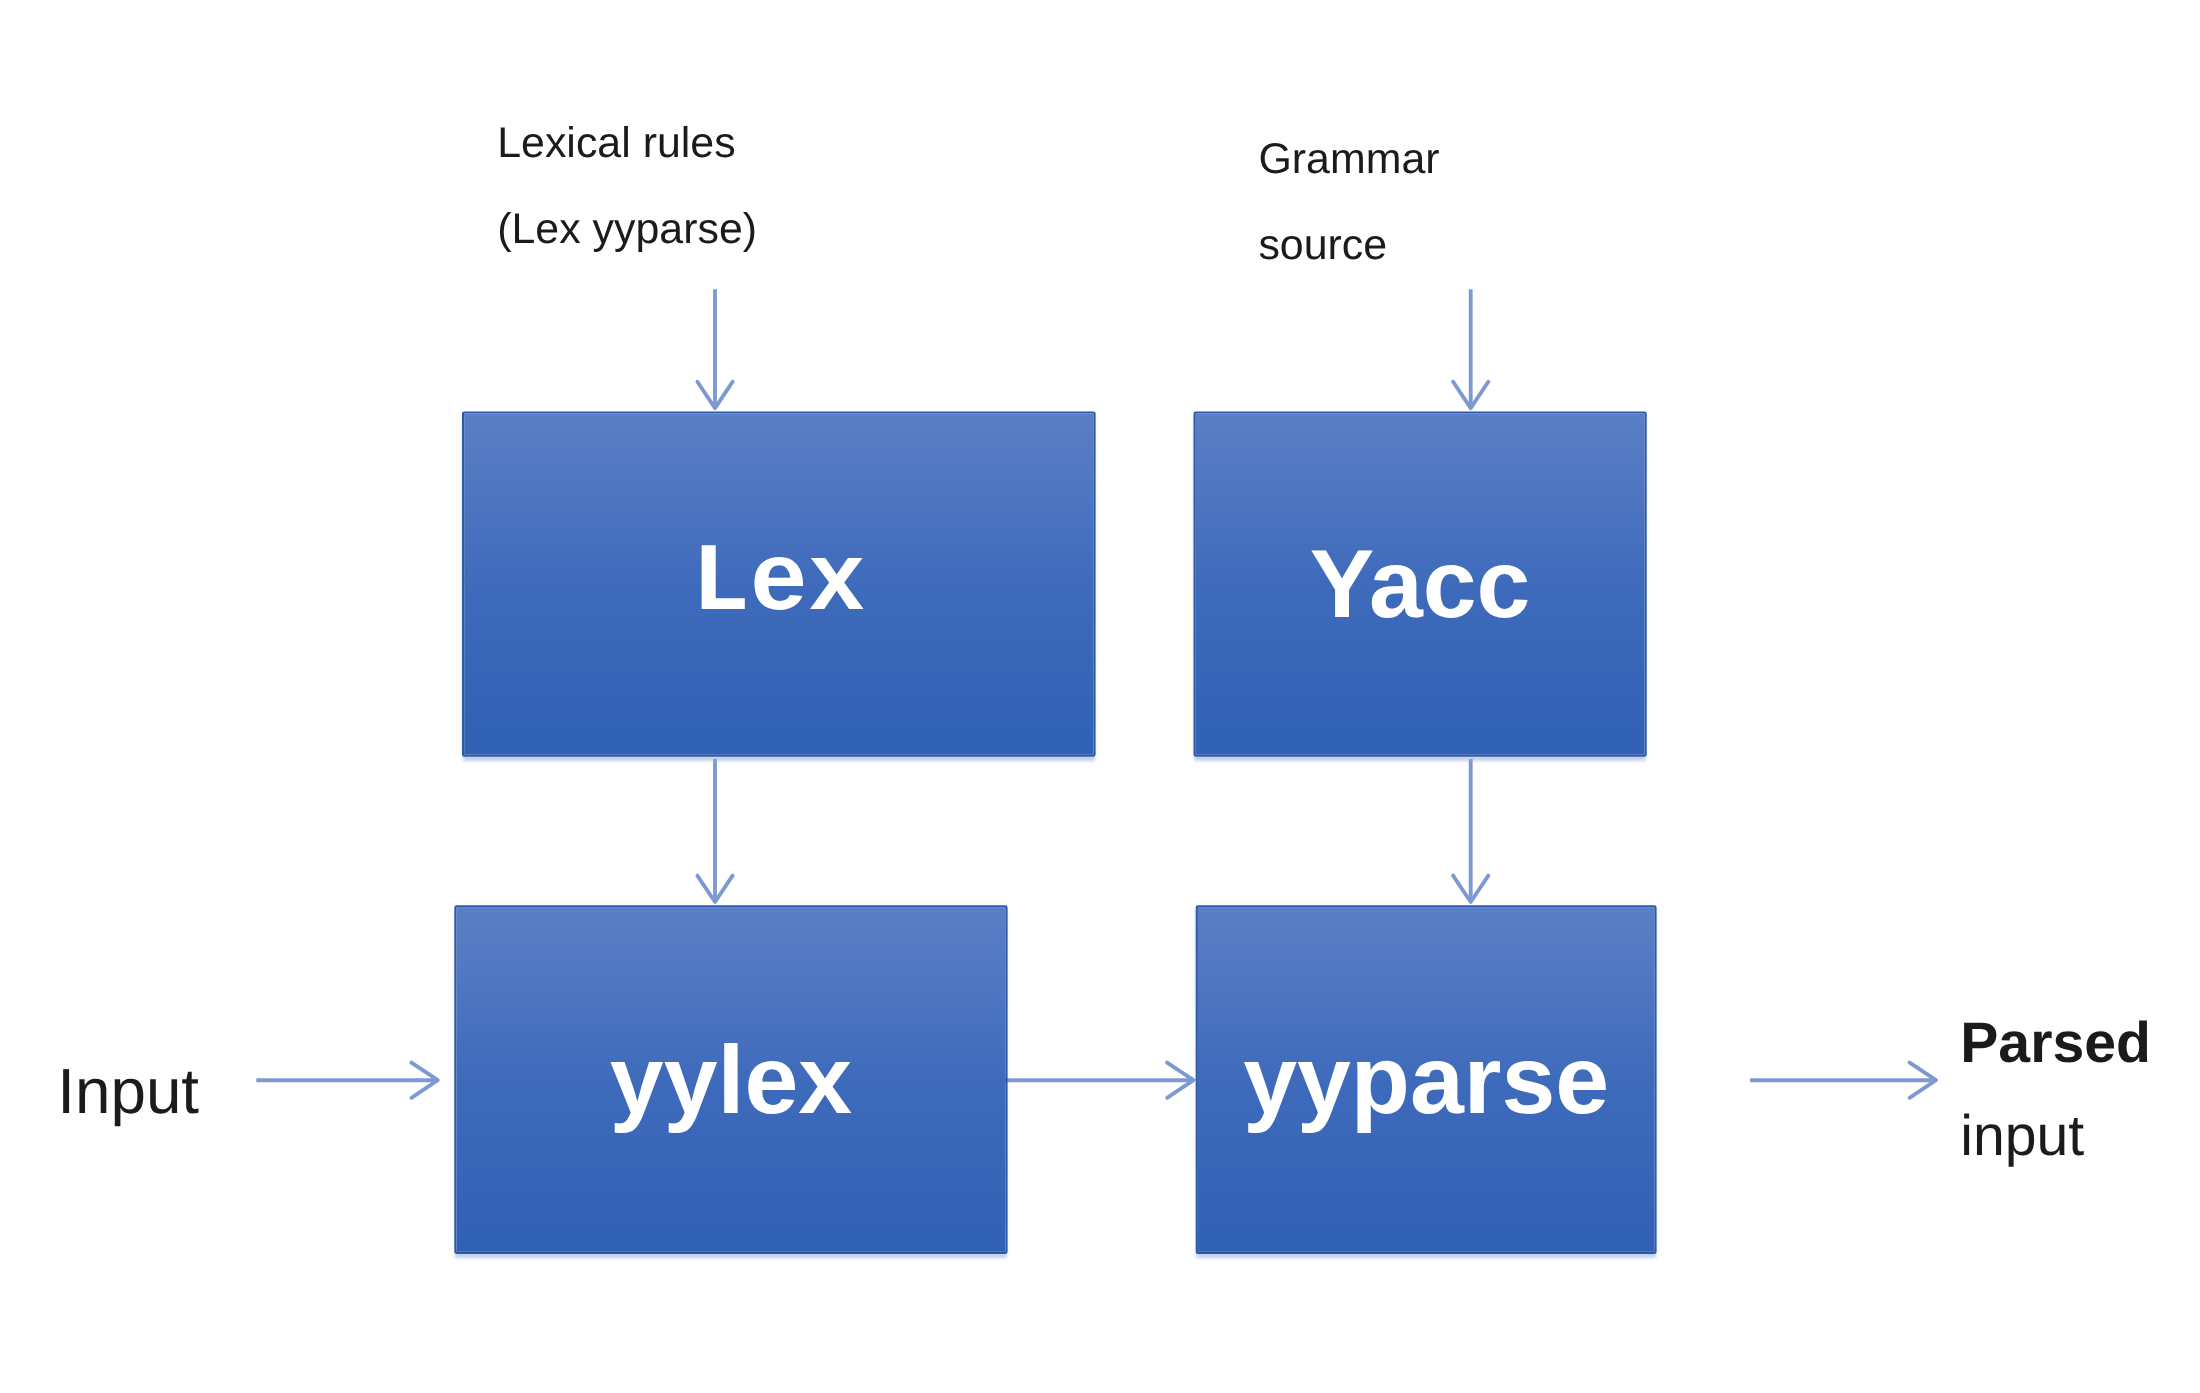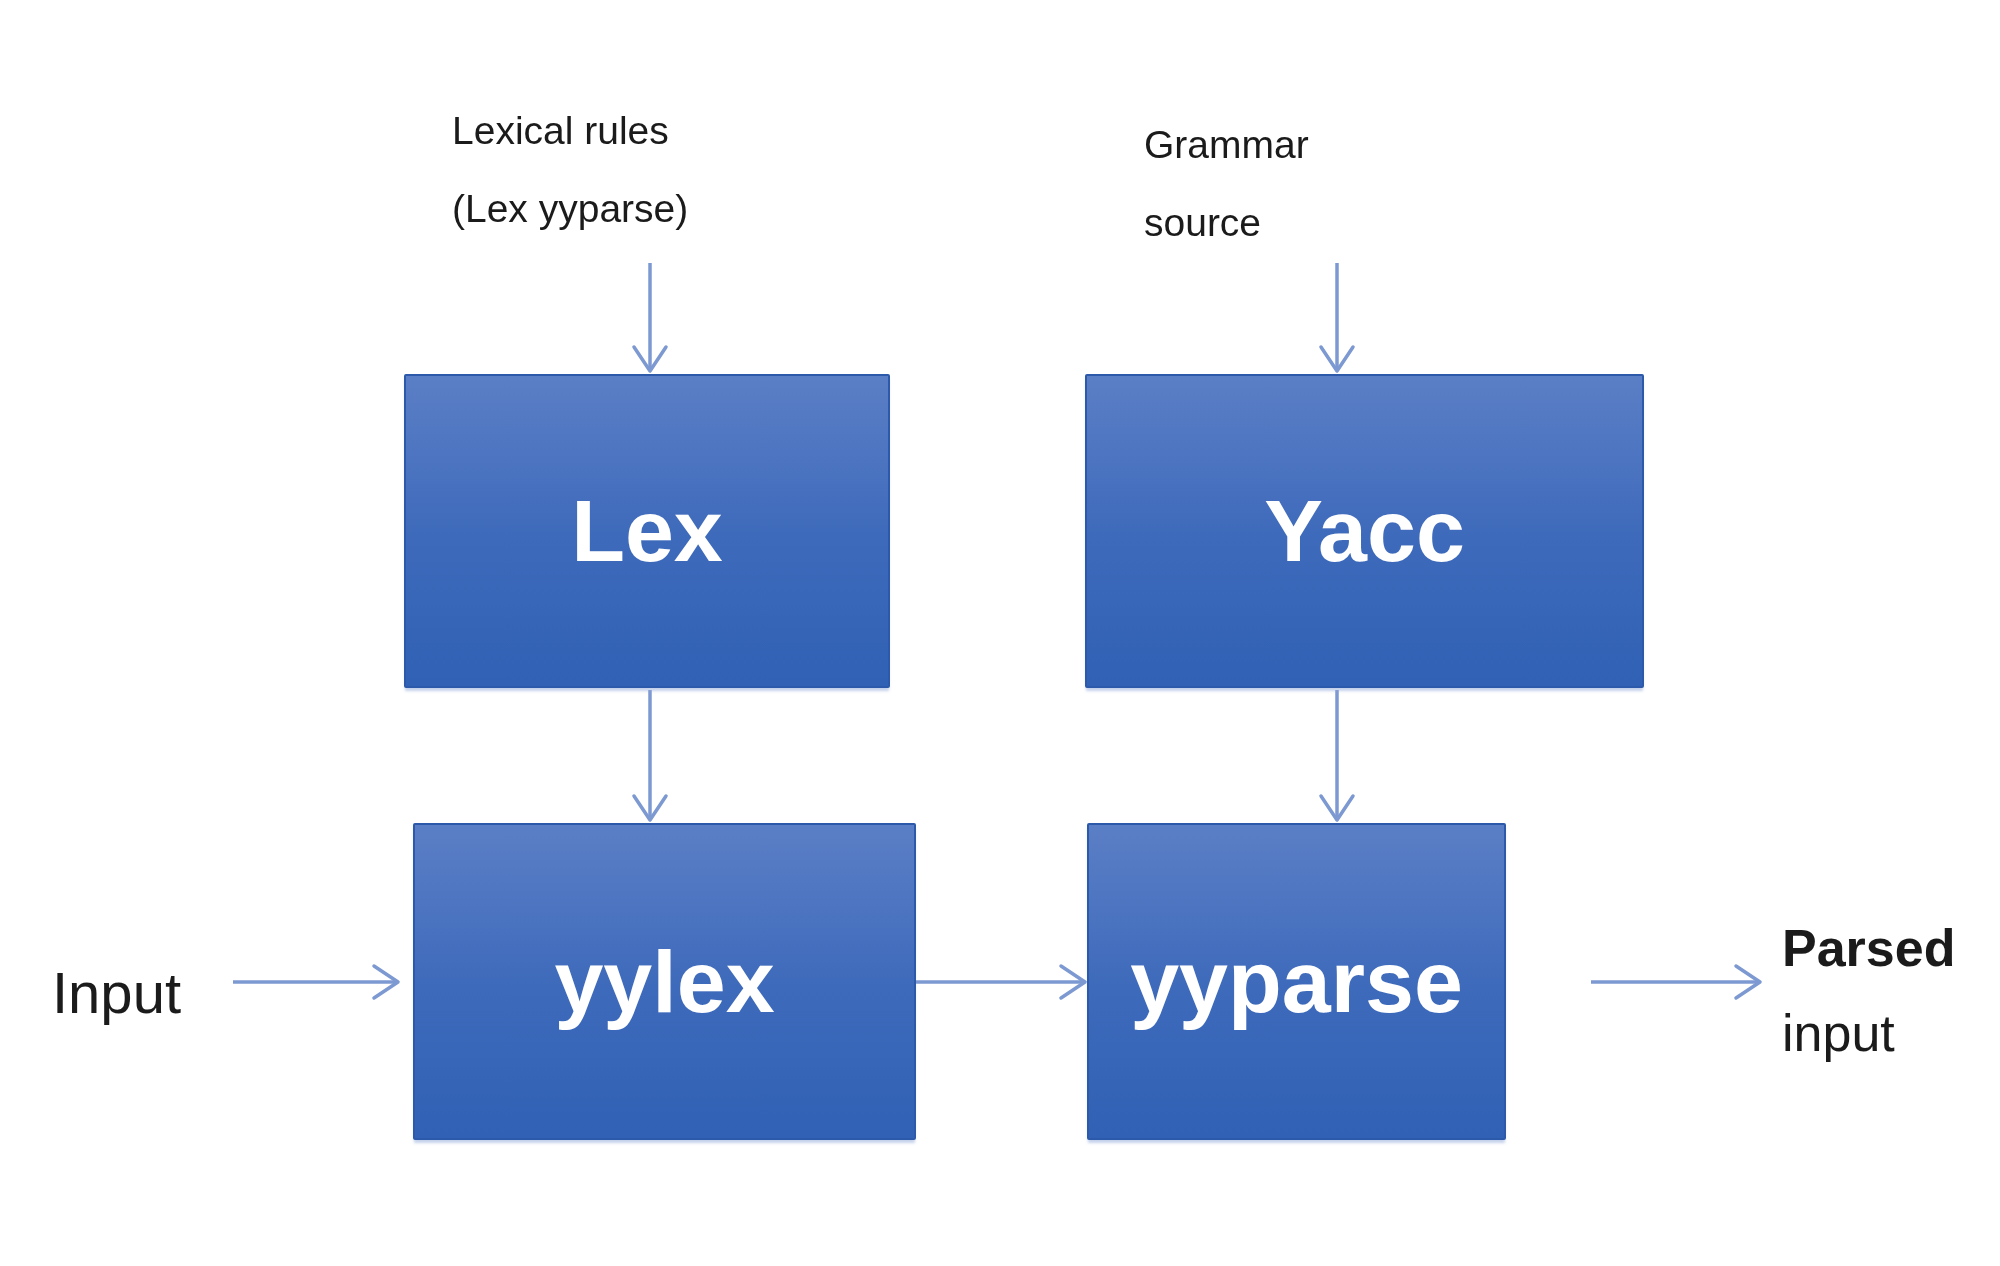--- a/index.html
+++ b/index.html
@@ -33,22 +33,22 @@
     position:absolute;
     display:flex;align-items:center;justify-content:center;
     background:linear-gradient(180deg,var(--box-top) 0%,var(--box-mid) 52%,var(--box-bottom) 100%);
     border:2px solid var(--box-border);
     border-radius:2px;
     box-shadow:0 4px 3px -1px rgba(148,172,219,0.55);
     color:var(--box-text);
     font-weight:700;
     font-size:88px;
   }
-  #box-lex    {left:404px; top:374px; width:486px; height:314px;}
-  #box-yacc   {left:1085px;top:374px; width:559px; height:314px;}
+  #box-lex    {left:420px; top:374px; width:576px; height:314px;font-family:Liberation Mono, monospace;}
+  #box-yacc   {left:1085px;top:374px; width:412px; height:314px;}
   #box-yylex  {left:400px; top:823px; width:503px; height:317px;margin-left:13px;}
   #box-yyparse{left:1087px;top:823px; width:419px; height:317px;}
 
   
   .note{position:absolute;font-size:39px;line-height:78px;color:var(--ink);white-space:nowrap;}
   #note-lexical{left:452px;top:92px;}
   #note-grammar{left:1144px;top:92px;margin-top:14px;}
   #note-input{left:52px;top:954px;font-size:58px;}
   #note-parsed{left:1782px;top:906px;font-size:52px;line-height:85px;}
   #note-parsed .b{font-weight:700;}

